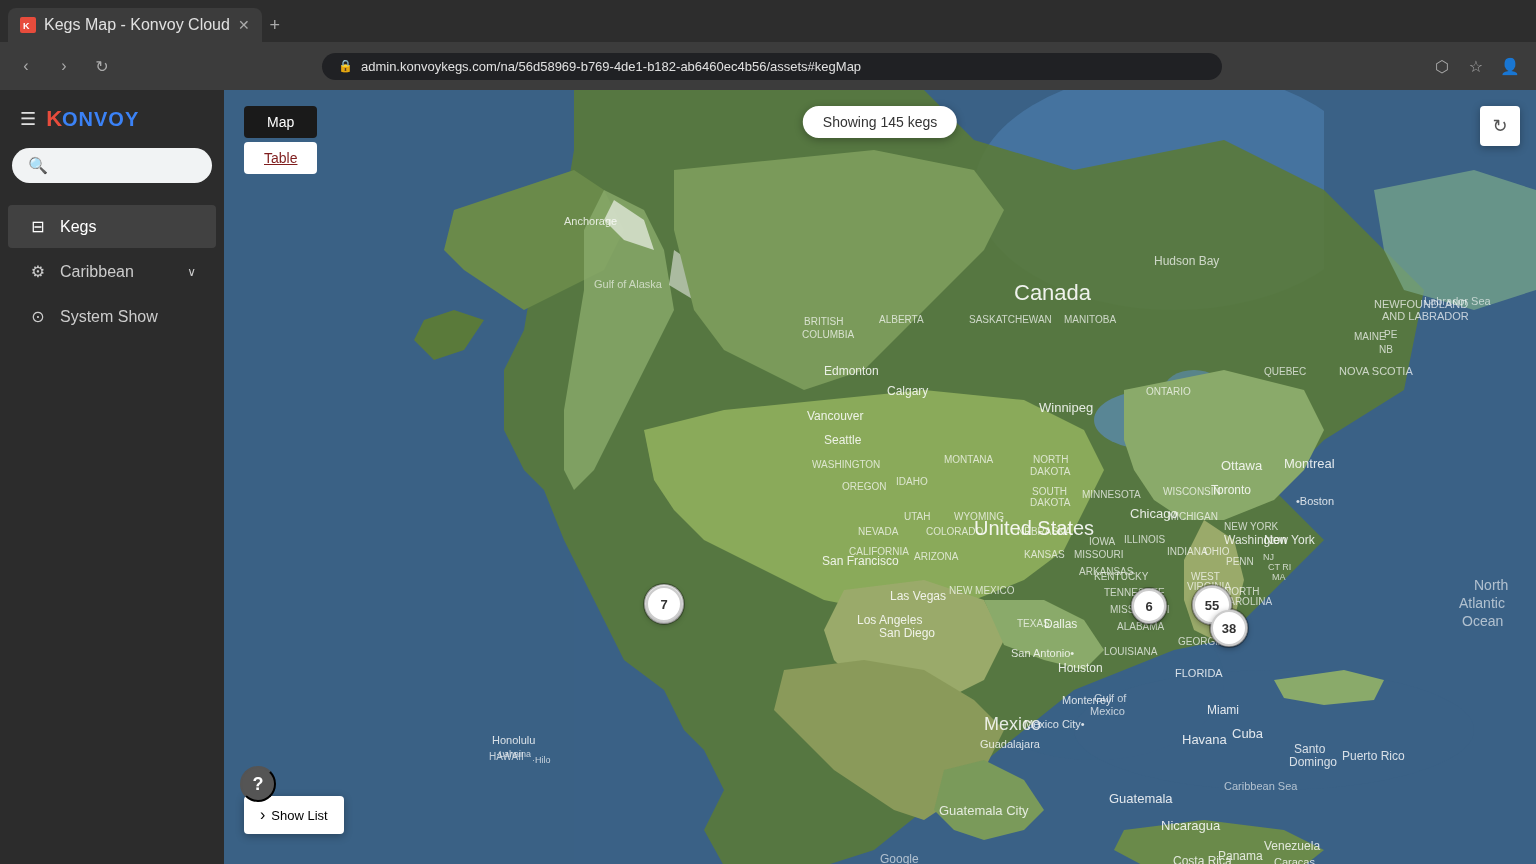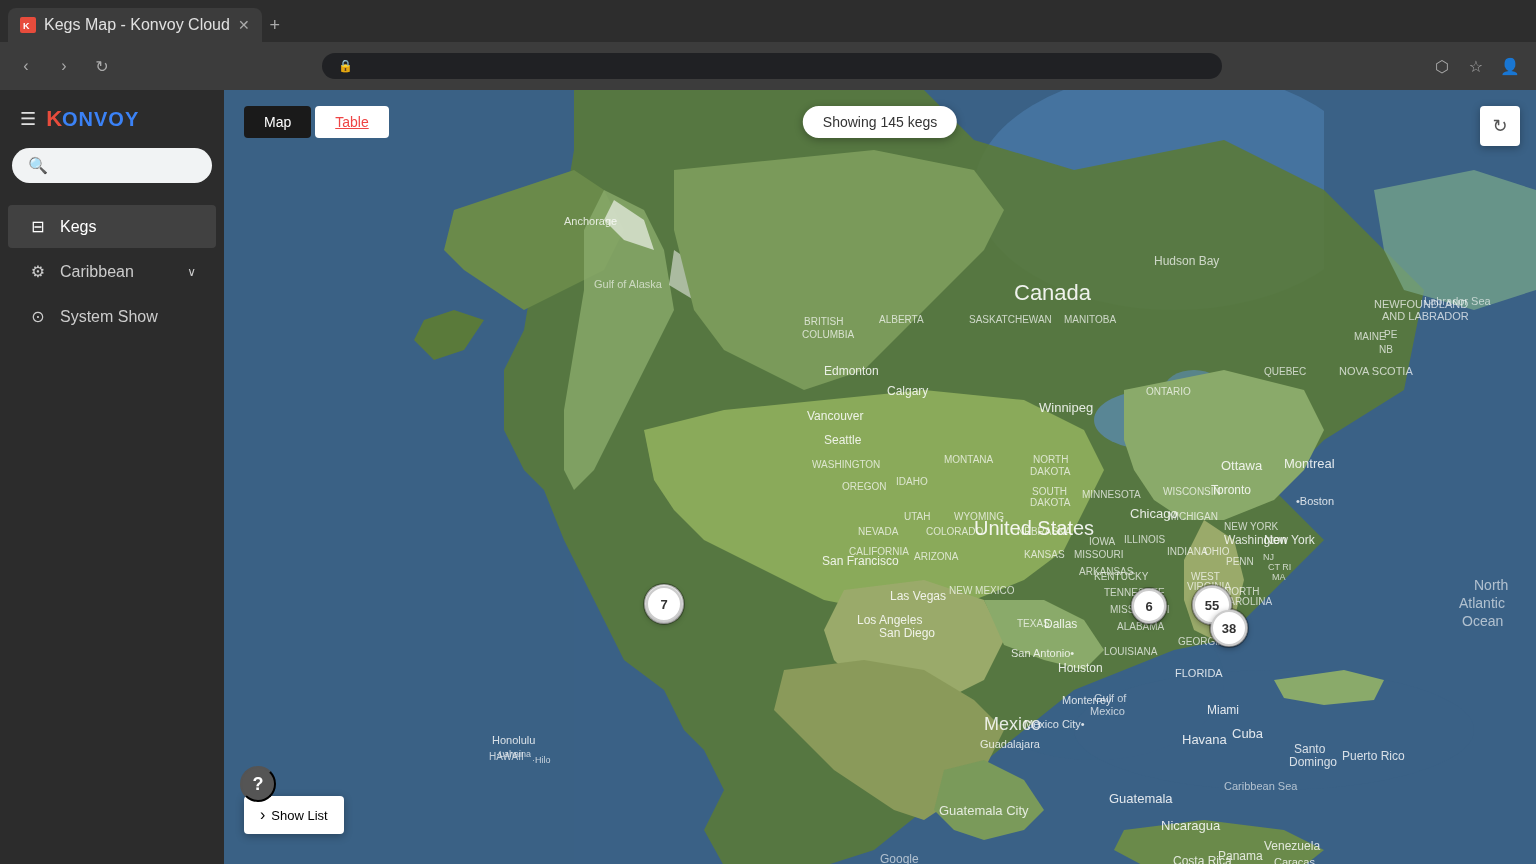--- a/index.html
+++ b/index.html
@@ -35,24 +35,24 @@
     .sidebar-item { display: flex; align-items: center; gap: 12px; padding: 12px 20px; cursor: pointer; color: #ccc; border-radius: 4px; margin: 2px 8px; }
     .sidebar-item.active { background: rgba(255,255,255,0.1); color: white; }
     .sidebar-item-icon { font-size: 16px; width: 20px; text-align: center; }
     .sidebar-item-label { font-size: 16px; font-weight: 500; }
     .sidebar-item-arrow { margin-left: auto; font-size: 12px; }
 
     
     .main-content { flex: 1; position: relative; overflow: hidden; }
 
     
-    .map-toolbar { position: absolute; top: 16px; left: 20px; z-index: 10; display: flex; gap: 4px; }
+    .map-toolbar { position: absolute; top: 16px; left: 20px; z-index: 10; display: flex; gap: 4px; flex-direction: column; }
     .toolbar-btn { padding: 8px 20px; border: none; border-radius: 4px; cursor: pointer; font-size: 14px; font-weight: 500; }
     .toolbar-btn.active { background: #1a1a1a; color: white; }
-    .toolbar-btn.inactive { background: white; color: #ef4444; text-decoration: underline; }
+    .toolbar-btn.inactive { background: white; color: #7f1d1d; text-decoration: underline; }
 
     
     .showing-badge { position: absolute; top: 16px; left: 50%; transform: translateX(-50%); z-index: 10; background: white; border-radius: 20px; padding: 8px 20px; font-size: 14px; color: #333; box-shadow: 0 2px 8px rgba(0,0,0,0.3); }
 
     
     .refresh-map-btn { position: absolute; top: 16px; right: 16px; z-index: 10; background: white; border: none; border-radius: 4px; width: 40px; height: 40px; display: flex; align-items: center; justify-content: center; cursor: pointer; box-shadow: 0 2px 8px rgba(0,0,0,0.3); }
 
     
     .map-container { width: 100%; height: 100%; position: relative; overflow: hidden; }
 
@@ -89,20 +89,21 @@
       <span class="tab-close">✕</span>
     </div>
     <button class="browser-tab-new">+</button>
   </div>
   <div class="browser-nav-bar">
     <button class="nav-btn">‹</button>
     <button class="nav-btn">›</button>
     <button class="nav-btn">↻</button>
     <div class="address-bar">
       <span class="lock-icon">🔒</span>
+      <input type="text" value="admin.konvoykegs.com/na/56d58969-b769-4de1-b182-ab6460ec4b56/assets#kegMap" style="">
     </div>
     <div class="nav-actions">
       <button class="nav-btn">⬡</button>
       <button class="nav-btn">☆</button>
       <button class="nav-btn">👤</button>
     </div>
   </div>
 </div>
 
 <div class="app-layout">

